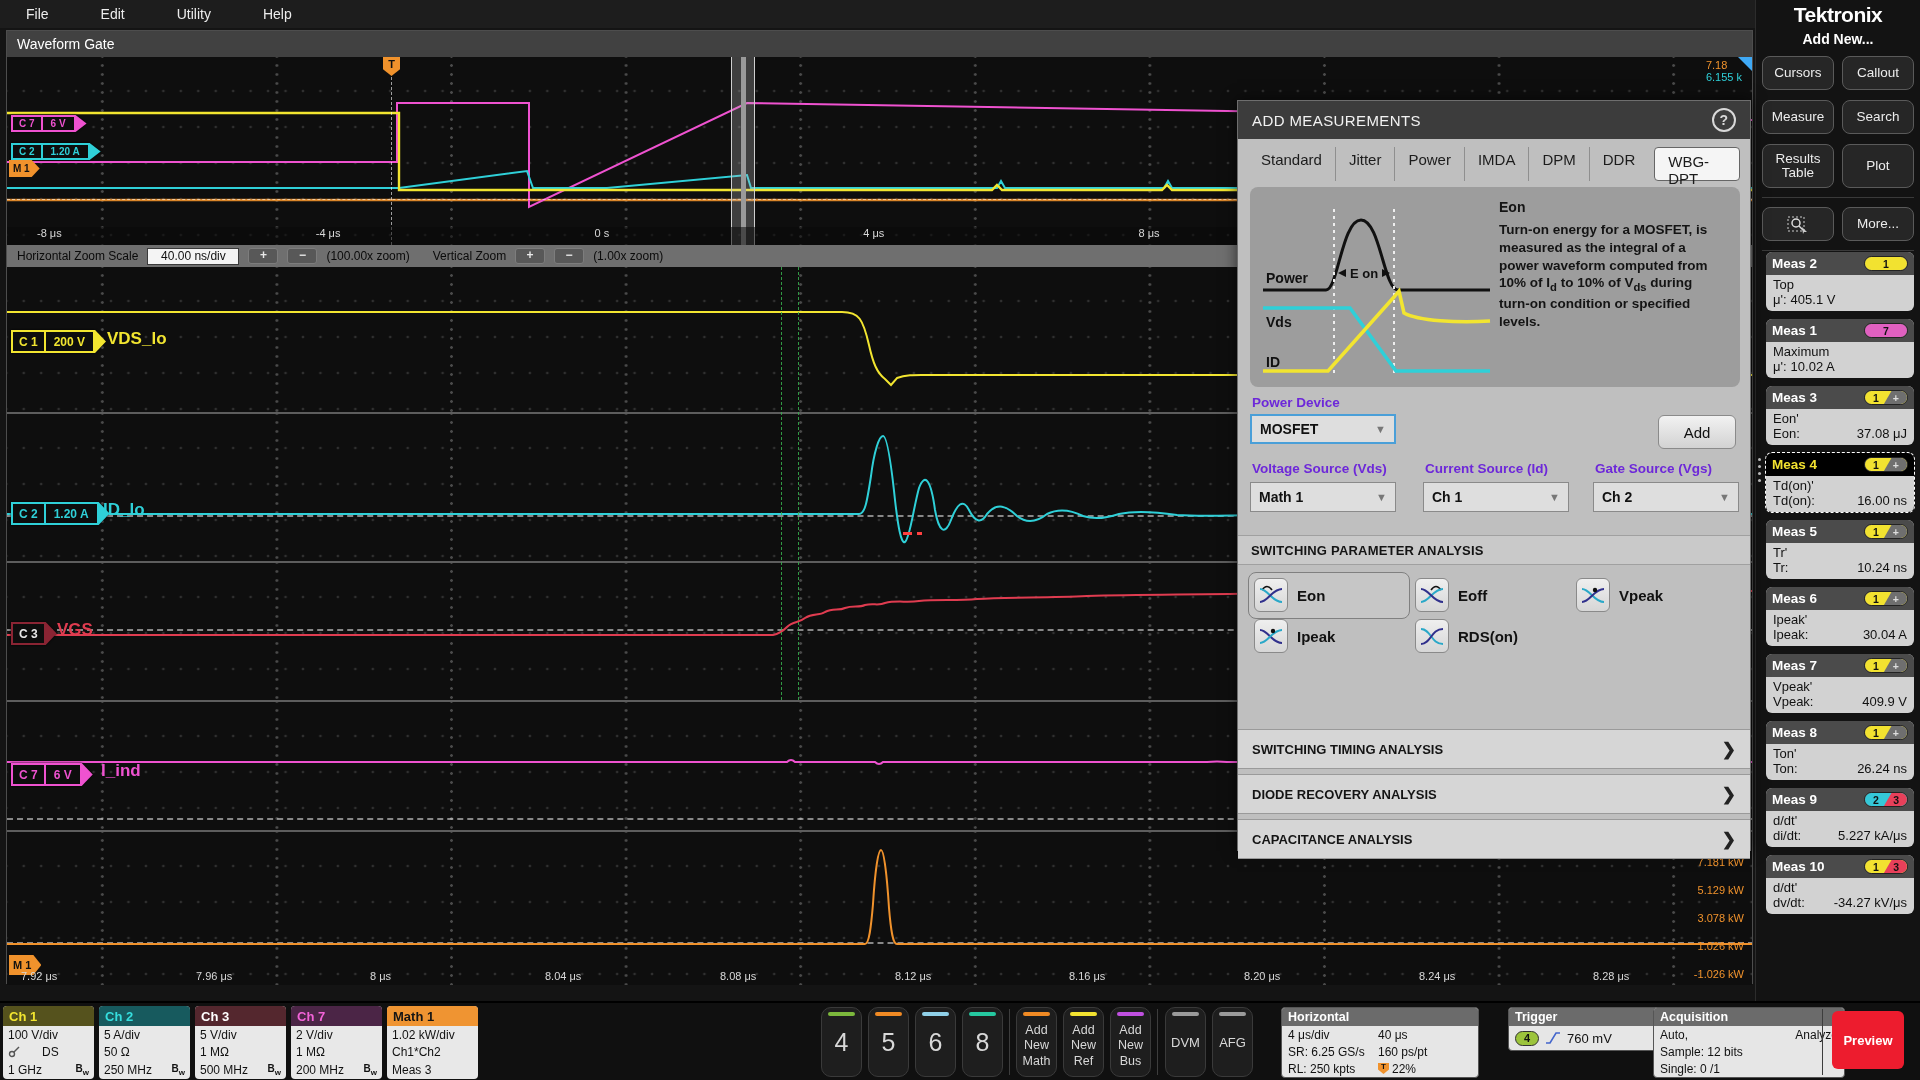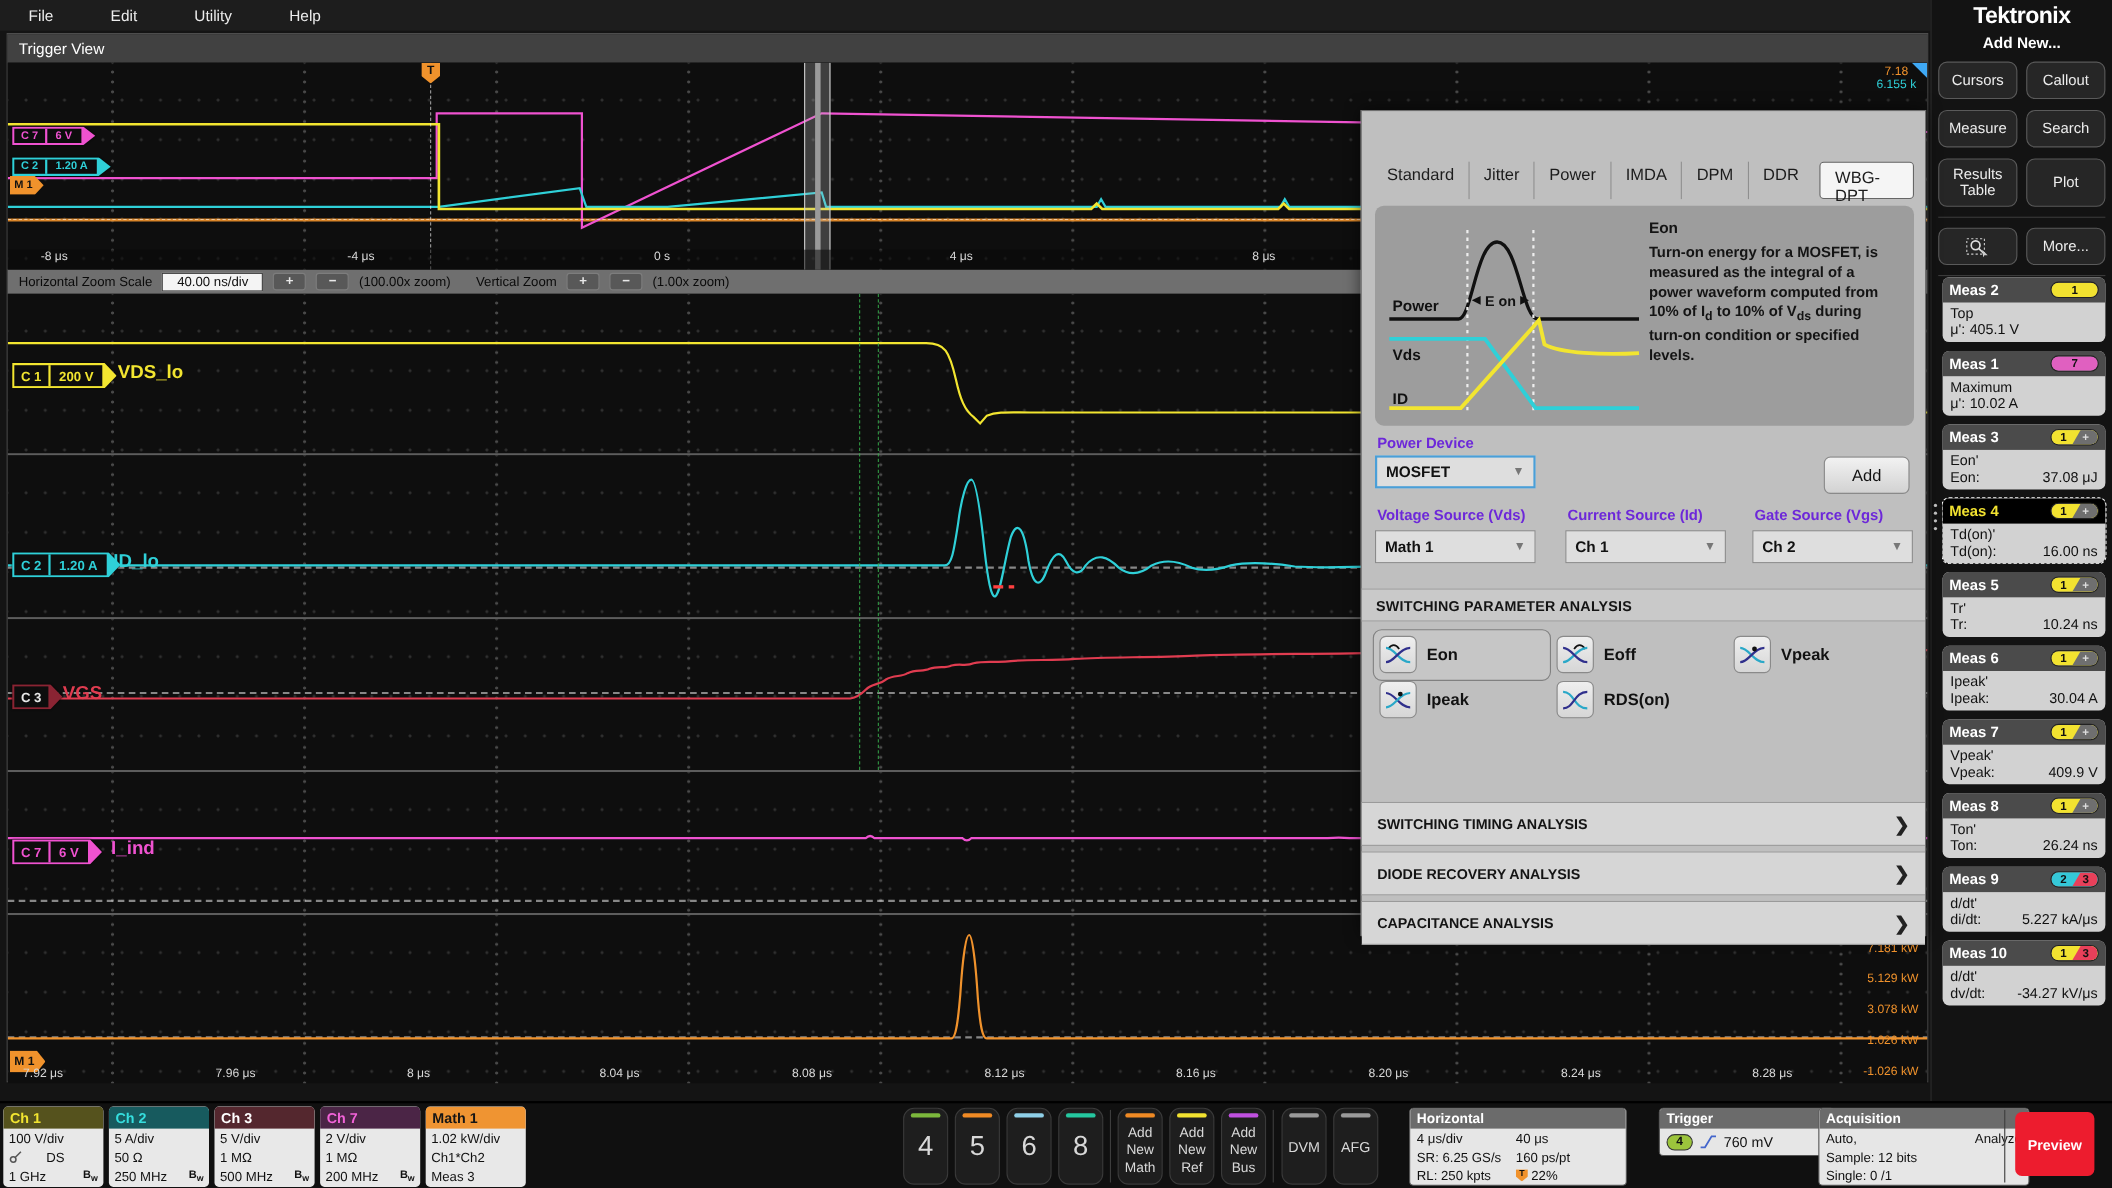--- a/index.html
+++ b/index.html
@@ -29,21 +29,21 @@
             justify-content:space-between;padding:0 30px;background:rgba(10,10,10,.55)}
   .ov-ticks span{color:#d8d8d8;font-size:11px}
   .ov-dash-ground{position:absolute;left:0;right:0;top:142px;border-top:1px dashed rgba(255,255,255,.55)}
   .ov-trig-vline{position:absolute;top:0;bottom:0;left:384px;border-left:1px dashed rgba(255,255,255,.6)}
   .zoomwin{position:absolute;top:0;bottom:0;left:724px;width:24px;background:rgba(190,190,190,.28);
            border-left:1px solid #cfcfcf;border-right:1px solid #cfcfcf}
   .zoomwin .bar{position:absolute;left:9px;top:0;bottom:0;width:5px;background:#9a9a9a}
   .trigmark{position:absolute;left:376px;top:0;width:17px;height:19px;background:#f0922c;
             clip-path:polygon(0 0,100% 0,100% 64%,50% 100%,0 64%);
             color:#111;font-size:11px;font-weight:700;text-align:center;line-height:14px}
-  .corner-read{position:absolute;right:10px;top:2px;text-align:center;font-size:11px;line-height:12px}
+  .corner-read{position:absolute;right:10px;top:2px;text-align:left;font-size:11px;line-height:12px}
   .corner-flag{position:absolute;right:0;top:0;width:0;height:0;
                border-top:14px solid #3fa9f5;border-left:14px solid transparent}
 
   
   .flag{position:absolute;height:23px;filter:drop-shadow(0 0 1px #000)}
   .flag .skin{height:100%;clip-path:polygon(0 0,calc(100% - 11px) 0,100% 50%,calc(100% - 11px) 100%,0 100%);
               padding:2px 13px 2px 2px;display:flex;align-items:center}
   .flag .inner{height:100%;display:flex;align-items:center;background:#0d0d0d;font-weight:700;font-size:12px}
   .flag.small{height:17px}
   .flag.small .inner{font-size:10px}
@@ -167,21 +167,21 @@
 <body>
 
 <div class="menubar">
   <span class="menu-item">File</span>
   <span class="menu-item">Edit</span>
   <span class="menu-item">Utility</span>
   <span class="menu-item">Help</span>
 </div>
 
 <div class="wf">
-  <div class="wf-title">Trigger View</div>
+  <div class="wf-title">Waveform Gate</div>
 
   <div class="overview gridbg">
     <svg class="trace" width="1747" height="188" viewBox="0 0 1747 188">
       <path d="M0,143 H1747" stroke="#f0922c" stroke-width="2.6" fill="none" opacity=".9"></path>
       <path d="M0,105 H390 V46 H522 V150 L740,46 C940,50 1300,57 1747,63" stroke="#ef52d0" stroke-width="2" fill="none"></path>
       <path d="M0,131 H392 L520,114 L526,131 H600 L740,118 L744,131 H990 L994,124 L998,131 H1157 L1161,124 L1165,131 H1420 L1424,126 L1428,131 H1747" stroke="#2fd0d8" stroke-width="2" fill="none"></path>
       <path d="M0,56 H392 V133 H985 L990,128 L995,133 H1155 L1160,128 L1165,133 H1747" stroke="#f2e530" stroke-width="2.4" fill="none"></path>
     </svg>
     <div class="ov-dash-ground"></div>
     <div class="ov-trig-vline"></div>
@@ -331,20 +331,24 @@
     <span class="mtick" style="left:713px">8.08 μs</span>
     <span class="mtick" style="left:888px">8.12 μs</span>
     <span class="mtick" style="left:1062px">8.16 μs</span>
     <span class="mtick" style="left:1237px">8.20 μs</span>
     <span class="mtick" style="left:1412px">8.24 μs</span>
     <span class="mtick" style="left:1586px">8.28 μs</span>
   </div>
 </div>
 
 <div class="dialog">
+  <div class="d-header">
+    <span>ADD MEASUREMENTS</span>
+    <span class="d-help">?</span>
+  </div>
   <div class="d-tabs">
     <span class="d-tab">Standard</span>
     <span class="d-tab">Jitter</span>
     <span class="d-tab">Power</span>
     <span class="d-tab">IMDA</span>
     <span class="d-tab">DPM</span>
     <span class="d-tab">DDR</span>
     <span class="d-tab sel">WBG-DPT</span>
   </div>
 

